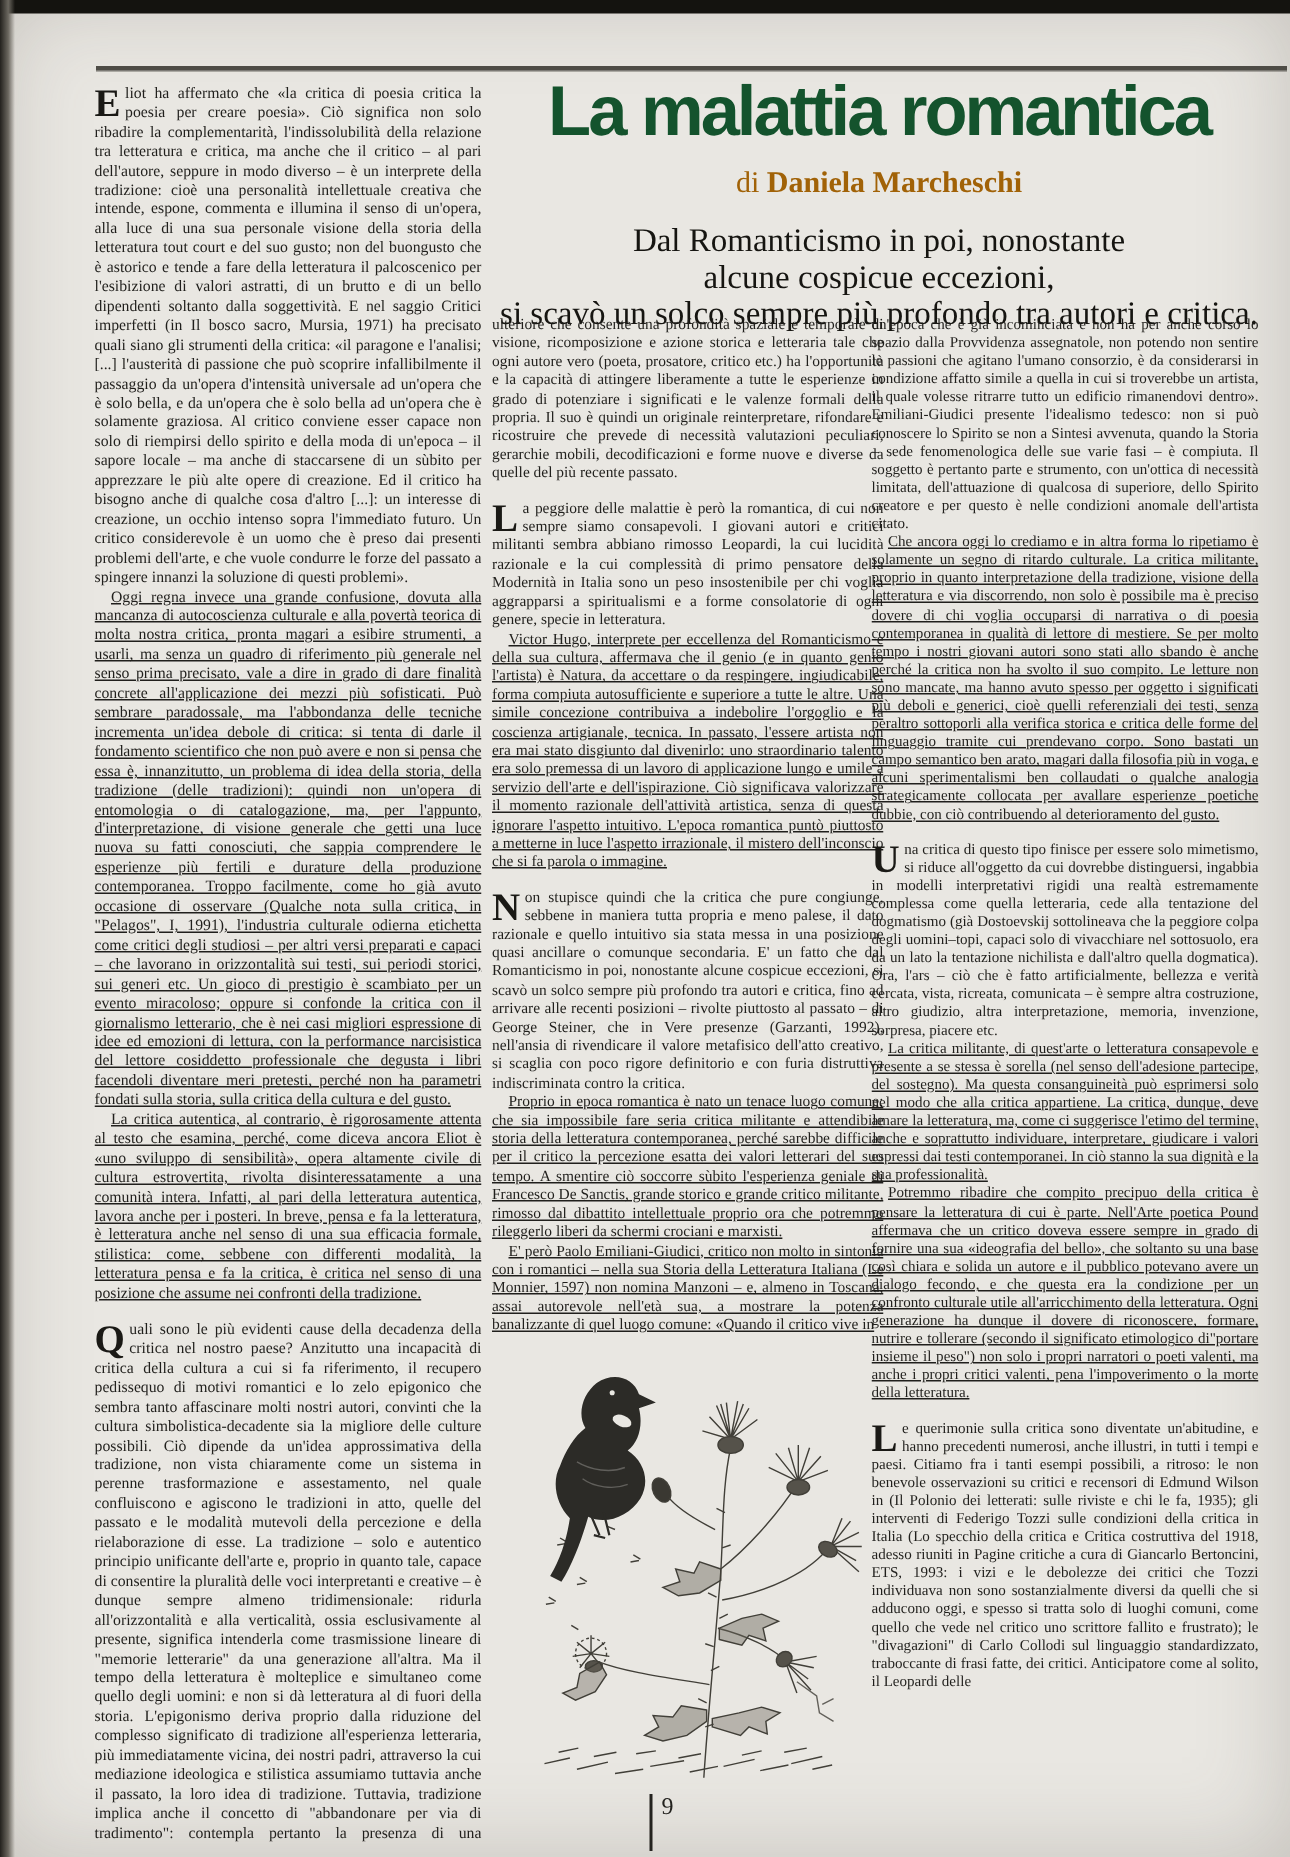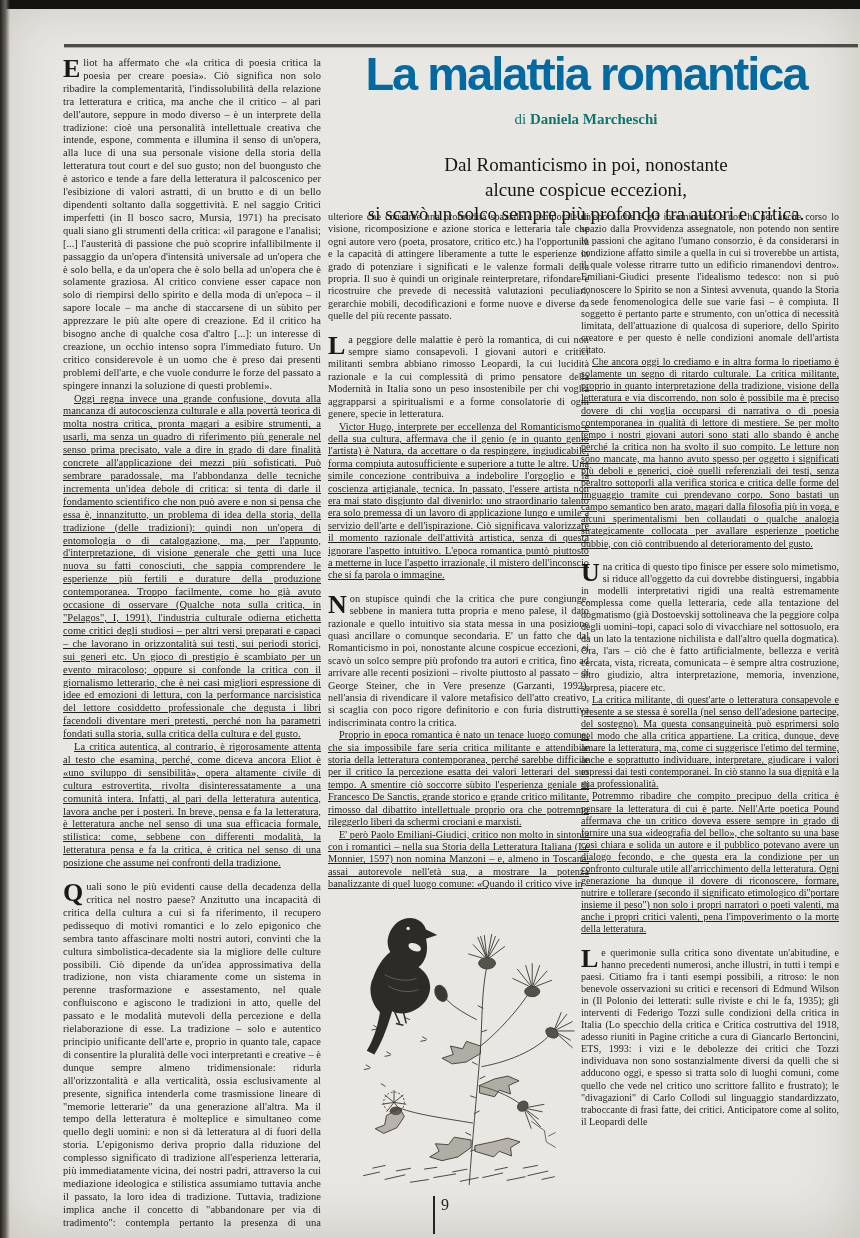--- a/index.html
+++ b/index.html
@@ -11,25 +11,25 @@
   }
   .edge-top{position:absolute;top:0;left:0;right:0;height:9px;background:#14130f;}
   .edge-left{position:absolute;top:0;left:0;bottom:0;width:10px;
     background:linear-gradient(90deg,#23211d 0%,#6b675f 55%,rgba(120,115,105,0) 100%);}
   .rule{position:absolute;left:64px;right:2px;top:44px;height:3px;background:#4e4c46;
     box-shadow:0 1px 0 rgba(60,58,52,.35);}
   
   .hdr{position:absolute;left:325px;top:49px;width:522px;text-align:center;}
   .hdr h1{
     margin:0;font-family:"Liberation Sans",sans-serif;font-weight:bold;
-    font-size:47px;letter-spacing:-2px;line-height:50px;color:#0369a1;white-space:nowrap;
+    font-size:47px;letter-spacing:-2px;line-height:50px;color:#14532d;white-space:nowrap;
   }
-  .byline{margin-top:12px;font-size:15px;color:#0f766e;}
+  .byline{margin-top:12px;font-size:20px;color:#a16207;}
   .byline .author{font-weight:bold;}
-  .deck{margin-top:25px;font-size:19px;line-height:24.5px;color:#161511;}
+  .deck{margin-top:14px;font-size:22px;line-height:24.5px;color:#161511;}
   
   .col{position:absolute;text-align:justify;overflow:hidden;
     -webkit-hyphens:auto;hyphens:auto;}
   .col-left{left:63px;top:57px;width:258px;height:1172px;font-size:10.5px;line-height:12.9px;}
   .col-mid{left:328px;top:211px;width:261px;height:1024px;font-size:10.3px;line-height:12.4px;}
   .col-right{left:581px;top:211px;width:258px;height:1024px;font-size:10.05px;line-height:12.1px;}
   .col p{margin:0;}
   .col p.ind{text-indent:11px;text-decoration:underline;}
   .col p.gap{margin-top:11px;}
   .dc{float:left;font-weight:bold;font-size:26px;line-height:21px;margin:1px 3px 0 0;color:#1a1915;}

